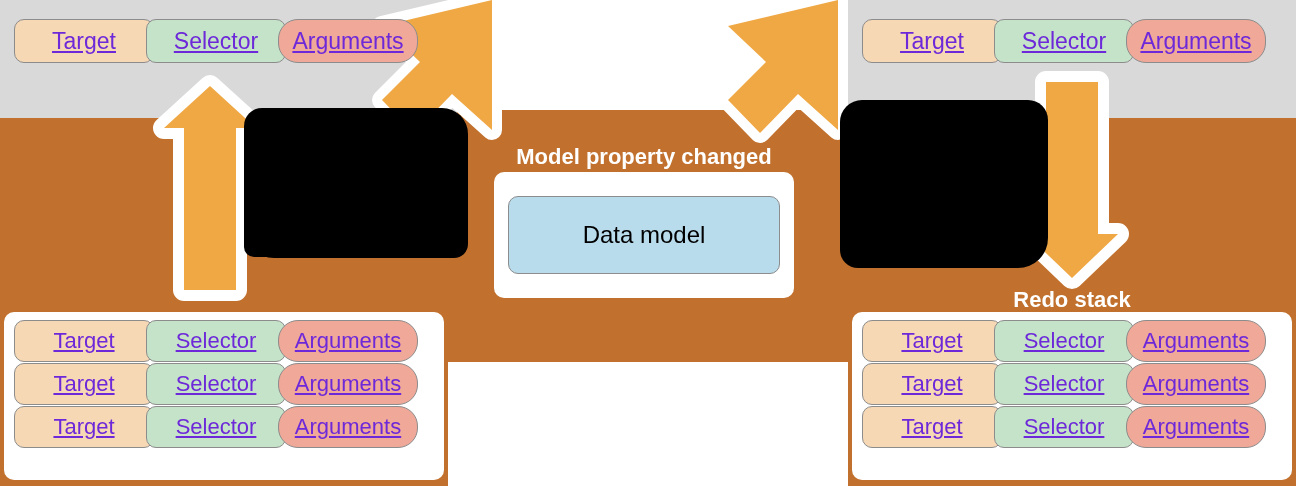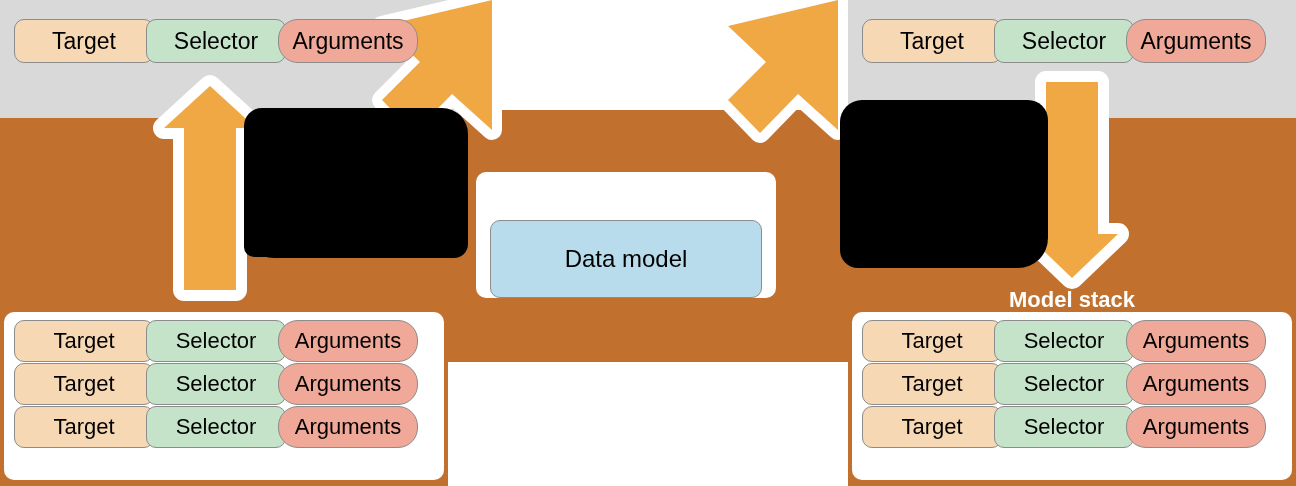--- a/index.html
+++ b/index.html
@@ -29,23 +29,24 @@
   }
   .pill{
     box-sizing:border-box;
     height:44px;
     border:1.5px solid #8c8c8c;
     border-radius:10px;
     display:flex;
     align-items:center;
     justify-content:center;
     font-size:23px;
-    color:#000000;
+    color:#6d28d9;
     white-space:nowrap;
     position:relative;
+    text-decoration:underline;
   }
   .pill.target{background:#f7d8b4;width:140px;}
   .pill.selector{background:#c5e3c8;width:140px;}
   .pill.arguments{background:#f0a898;width:140px;border-radius:20px;}
   .pill + .pill{margin-left:-8px;}
 
   
   .stack-card{
     position:absolute;
     background:#ffffff;
@@ -147,22 +148,23 @@
     <div class="pill selector">Selector</div>
     <div class="pill arguments">Arguments</div>
   </div>
 
   <div class="pill-row" style="position:absolute;left:862px;top:19px;">
     <div class="pill target">Target</div>
     <div class="pill selector">Selector</div>
     <div class="pill arguments">Arguments</div>
   </div>
 
-
-  <div class="model-card" style="left:476px;top:172px;width:300px;height:126px;align-items:flex-end;">
+  <div class="title" style="left:494px;top:144px;width:300px;">Model property changed</div>
+
+  <div class="model-card" style="left:494px;top:172px;width:300px;height:126px;">
     <div class="model-pill">Data model</div>
   </div>
 
 
   <div class="stack-card" style="left:4px;top:312px;width:440px;height:168px;">
     <div class="pill-row">
       <div class="pill target">Target</div>
       <div class="pill selector">Selector</div>
       <div class="pill arguments">Arguments</div>
     </div>
@@ -171,21 +173,21 @@
       <div class="pill selector">Selector</div>
       <div class="pill arguments">Arguments</div>
     </div>
     <div class="pill-row">
       <div class="pill target">Target</div>
       <div class="pill selector">Selector</div>
       <div class="pill arguments">Arguments</div>
     </div>
   </div>
 
-  <div class="title" style="left:848px;top:287px;width:448px;">Model stack</div>
+  <div class="title" style="left:848px;top:287px;width:448px;">Redo stack</div>
 
   <div class="stack-card" style="left:852px;top:312px;width:440px;height:168px;">
     <div class="pill-row">
       <div class="pill target">Target</div>
       <div class="pill selector">Selector</div>
       <div class="pill arguments">Arguments</div>
     </div>
     <div class="pill-row">
       <div class="pill target">Target</div>
       <div class="pill selector">Selector</div>

